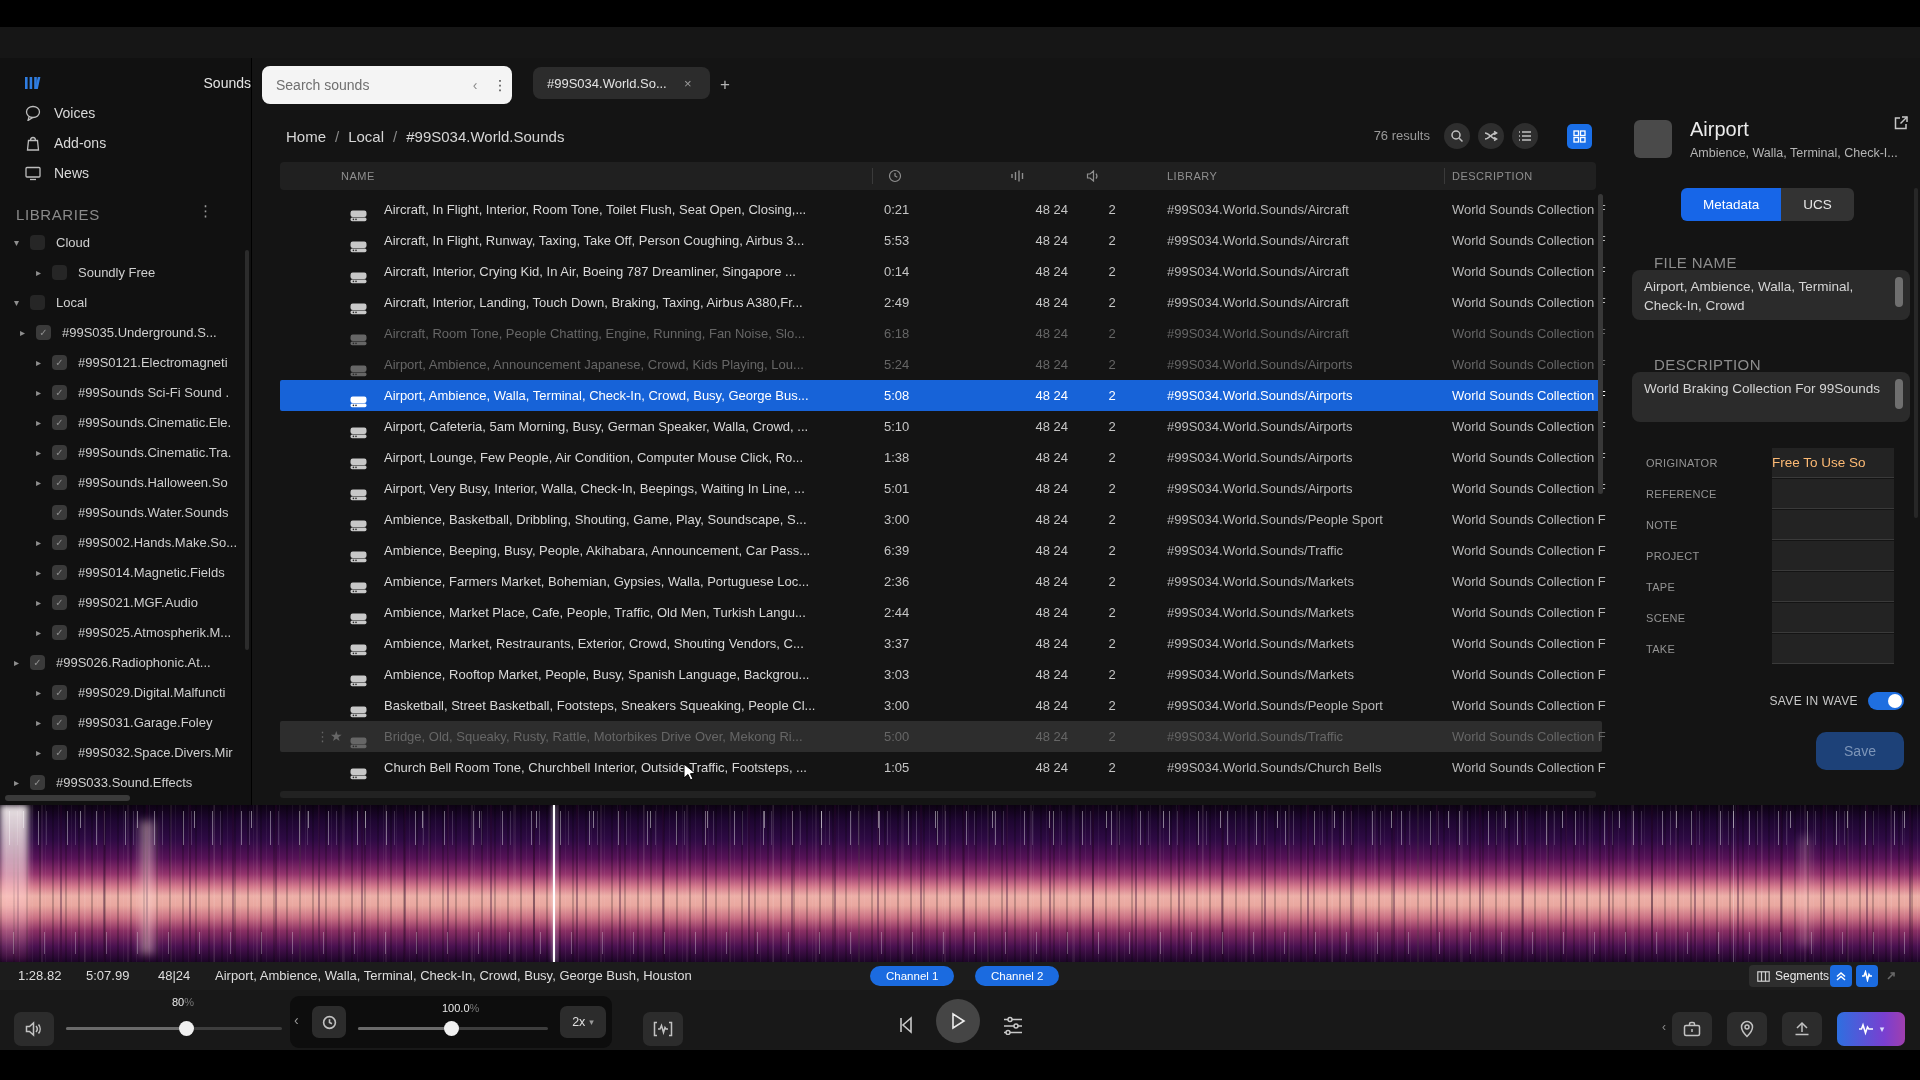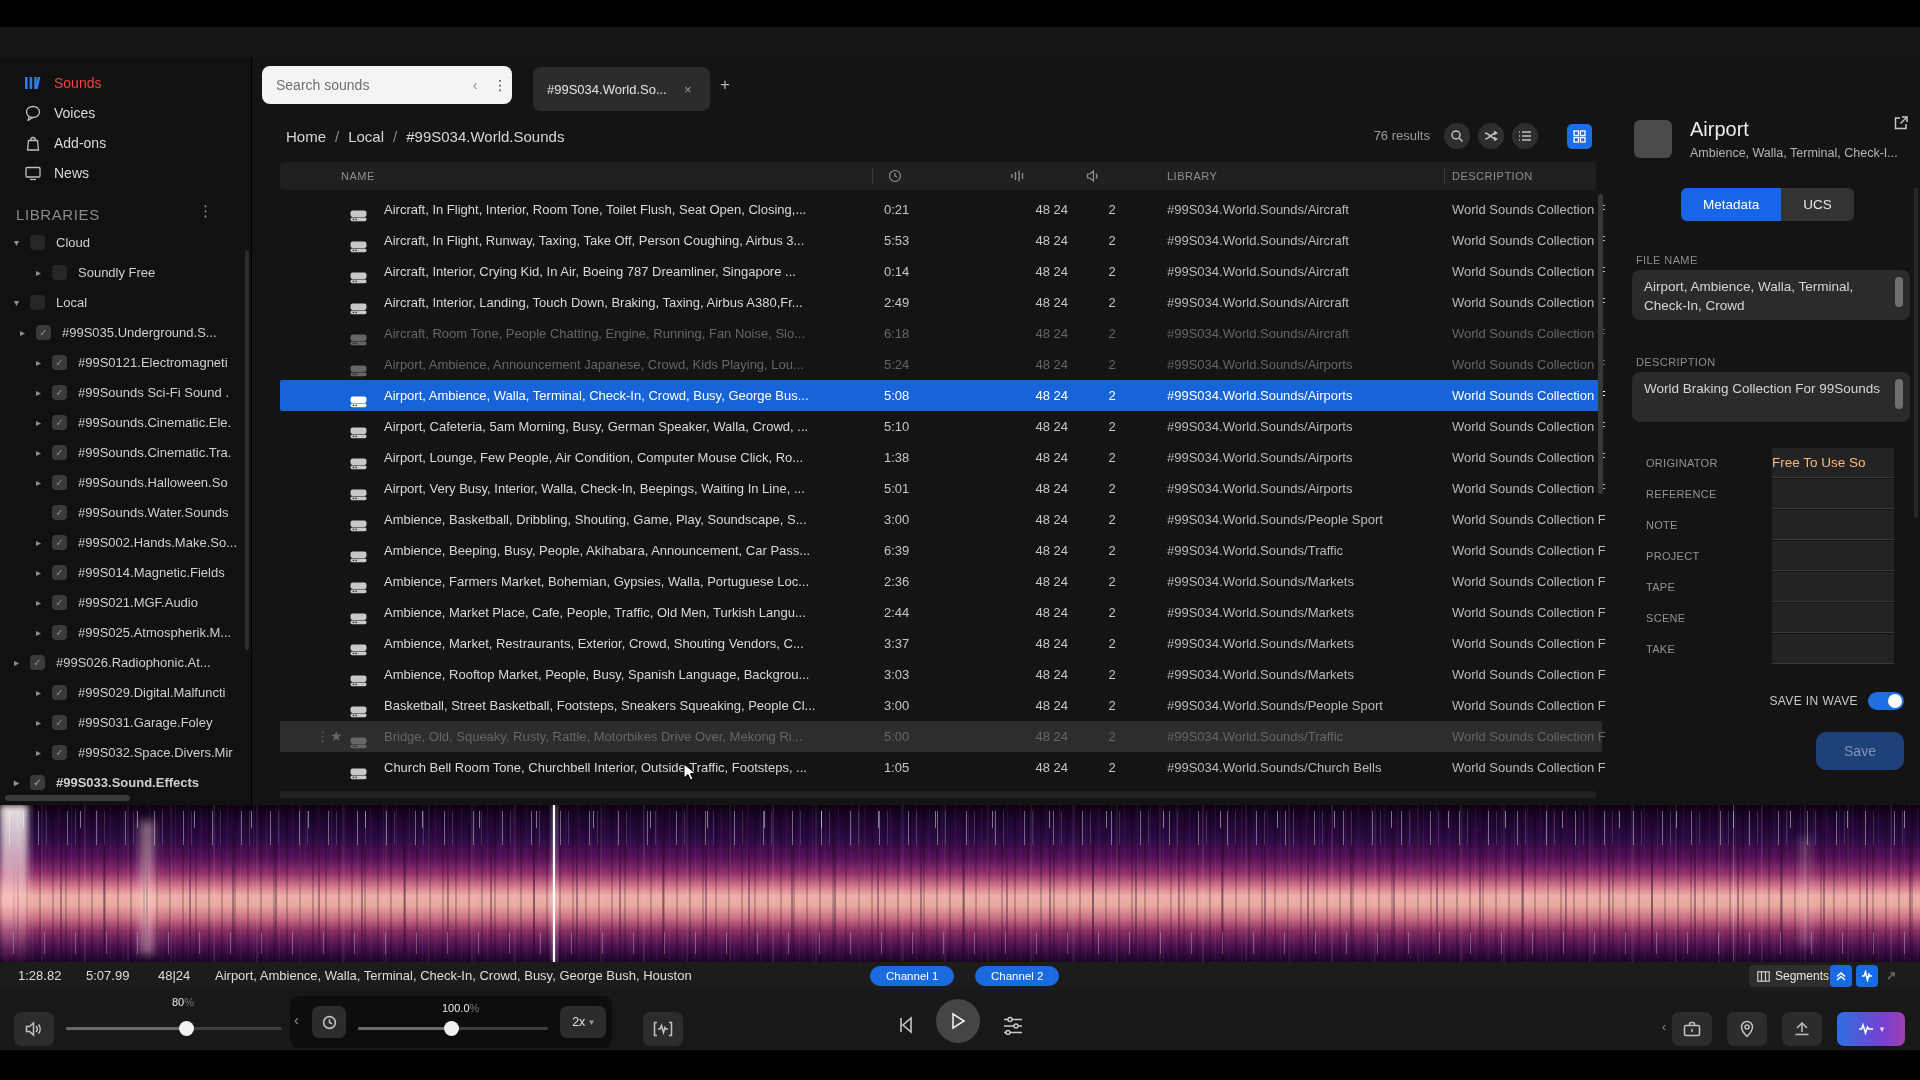--- a/index.html
+++ b/index.html
@@ -11,21 +11,21 @@
   .menubar { position:absolute; left:0; top:27px; width:1920px; height:31px; background:#161616; display:flex; align-items:center; padding-left:22px; gap:26px; }
   .menubar span { color:#c9c9c9; font-size:13px; cursor:default; }
 
   
   .main { position:absolute; left:0; top:58px; width:1920px; height:747px; background:#141414; }
 
   
   .sidebar { position:absolute; left:0; top:0; width:252px; height:747px; background:#111111; border-right:1px solid #000; }
   .nav { position:absolute; left:0; top:10px; width:100%; }
   .nav-item { height:30px; display:flex; align-items:center; gap:12px; padding-left:24px; color:#d9d9d9; font-size:14px; }
-  .nav-item.active { color:#ef4444; }
+  .nav-item.active { color:#e5e5e5;justify-content:space-between; }
   .libraries-head { position:absolute; left:0; top:144px; width:100%; height:24px; display:flex; align-items:center; }
   .libraries-head .lbl { color:#8a8a8a; font-size:15px; letter-spacing:.6px; padding-left:16px; }
   .libraries-head .kebab { position:absolute; right:38px; top:0; color:#9a9a9a; font-size:15px; }
   .kebab::before { content:"\22EE"; }
   .tree { position:absolute; left:0; top:169px; width:252px; }
   .tree-item { height:30px; display:flex; align-items:center; padding-left:14px; color:#cfcfcf; font-size:13px; white-space:nowrap; overflow:hidden; }
   .i-arrow { width:16px; color:#8f8f8f; font-size:10px; flex:0 0 16px; }
   .i-arrow.down::before { content:"\25BE"; }
   .i-arrow.right::before { content:"\25B8"; }
   .cb { width:15px; height:15px; border-radius:4px; background:#262626; margin-right:11px; flex:0 0 15px; color:#8e8e8e; font-size:10px; line-height:15px; text-align:center; }
@@ -34,21 +34,21 @@
   .sb-vscroll { position:absolute; right:2px; top:192px; width:4px; height:400px; background:#2c2c2c; border-radius:2px; }
   .sb-hscroll { position:absolute; left:5px; top:737px; width:125px; height:6px; background:#3a3a3a; border-radius:3px; }
 
   
   .content { position:absolute; left:252px; top:0; width:1378px; height:747px; }
   .searchbox { position:absolute; left:10px; top:8px; width:250px; height:38px; background:#f4f4f4; border-radius:8px; display:flex; align-items:center; }
   .searchbox .ph { color:#6f6f6f; font-size:14px; padding-left:14px; flex:1; }
   .searchbox .chev { color:#8a8a8a; font-size:14px; width:26px; text-align:center; }
   .chev::before { content:"\2039"; }
   .searchbox .kebab { color:#444; width:24px; text-align:center; font-size:14px; }
-  .tab { position:absolute; left:281px; top:9px; width:177px; height:44px; background:#2c2c2c; border-radius:8px; display:flex; align-items:center; color:#e3e3e3; font-size:13px; }
+  .tab { position:absolute; left:281px; top:9px; width:177px; height:32px; background:#2c2c2c; border-radius:8px; display:flex; align-items:center; color:#e3e3e3; font-size:13px; }
   .tab .t { padding-left:14px; flex:1; white-space:nowrap; overflow:hidden; }
   .tab .x { width:26px; color:#9a9a9a; font-size:13px; }
   .x::before { content:"\00D7"; }
   .plus { position:absolute; left:462px; top:16px; width:22px; height:22px; color:#b5b5b5; font-size:17px; text-align:center; line-height:22px; }
   .plus::before { content:"+"; }
 
   .crumb-row { position:absolute; left:0; top:62px; width:100%; height:32px; display:flex; align-items:center; }
   .crumbs { padding-left:34px; font-size:15px; color:#d6d6d6; display:flex; gap:9px; }
   .crumbs .sep { color:#8a8a8a; }
   .results { position:absolute; right:200px; top:0; height:32px; line-height:32px; color:#9a9a9a; font-size:13px; }
@@ -92,21 +92,21 @@
   
   .panel { position:absolute; left:1630px; top:0; width:290px; height:747px; background:#141414; }
   .thumb { position:absolute; left:4px; top:62px; width:38px; height:38px; border-radius:6px; background:#4a4a4a; }
   .ptitle { position:absolute; left:60px; top:60px; color:#ececec; font-size:20px; }
   .psub { position:absolute; left:60px; top:88px; width:210px; color:#b5b5b5; font-size:12.5px; white-space:nowrap; overflow:hidden; }
   .extlink { position:absolute; right:10px; top:56px; }
   .extlink svg { stroke:#c6c6c6; fill:none; stroke-width:1.5; }
   .ptabs { position:absolute; left:51px; top:130px; height:33px; display:flex; border-radius:6px; overflow:hidden; }
   .ptab { padding:0 22px; line-height:33px; font-size:13.5px; color:#e8e8e8; background:#333333; }
   .ptab.active { background:#1766e8; color:#fff; }
-  .plabel { position:absolute; left:6px; color:#8d8d8d; font-size:11px; letter-spacing:.4px; }
+  .plabel { position:absolute; left:24px; color:#8d8d8d; font-size:15px; letter-spacing:.4px; }
   .pfield { position:absolute; left:2px; width:278px; height:50px; background:#2b2b2b; border-radius:8px; padding:7px 26px 0 12px; color:#d5d5d5; font-size:13.5px; line-height:19px; overflow:hidden; }
   .pfield .fscroll { position:absolute; right:7px; top:7px; width:8px; height:30px; border-radius:4px; background:#6f6f6f; }
   .meta { position:absolute; left:0; top:390px; width:290px; }
   .mrow { position:relative; height:31px; }
   .mrow .ml { position:absolute; left:16px; line-height:31px; color:#949494; font-size:11px; letter-spacing:.3px; }
   .mrow .mv { position:absolute; left:142px; width:122px; height:30px; line-height:30px; background:#232323; border-bottom:1px solid #3a3a3a; color:#fdba74; font-size:13.5px; white-space:nowrap; overflow:hidden; }
   .saverow { position:absolute; right:16px; top:634px; display:flex; align-items:center; gap:10px; }
   .saverow .sl { color:#c9c9c9; font-size:12px; letter-spacing:.4px; }
   .toggle { width:36px; height:18px; border-radius:9px; background:#1f6fe0; position:relative; }
   .toggle .knob { position:absolute; right:2px; top:2px; width:14px; height:14px; border-radius:7px; background:#fff; }
@@ -299,21 +299,21 @@
           <div class="tree-item" style="padding-left: 36px;">
             <span class="i-arrow right"></span>
             <span class="cb checked"></span>
             <span class="tlabel">#99S031.Garage.Foley</span>
           </div>
           <div class="tree-item" style="padding-left: 36px;">
             <span class="i-arrow right"></span>
             <span class="cb checked"></span>
             <span class="tlabel">#99S032.Space.Divers.Mir</span>
           </div>
-          <div class="tree-item" style=" font-weight: bold;">
+          <div class="tree-item" style="">
             <span class="i-arrow right"></span>
             <span class="cb checked"></span>
             <span class="tlabel">#99S033.Sound.Effects</span>
           </div>
       </div>
       <div class="sb-vscroll"></div>
       <div class="sb-hscroll"></div>
     </aside>
 
     <section class="content">

